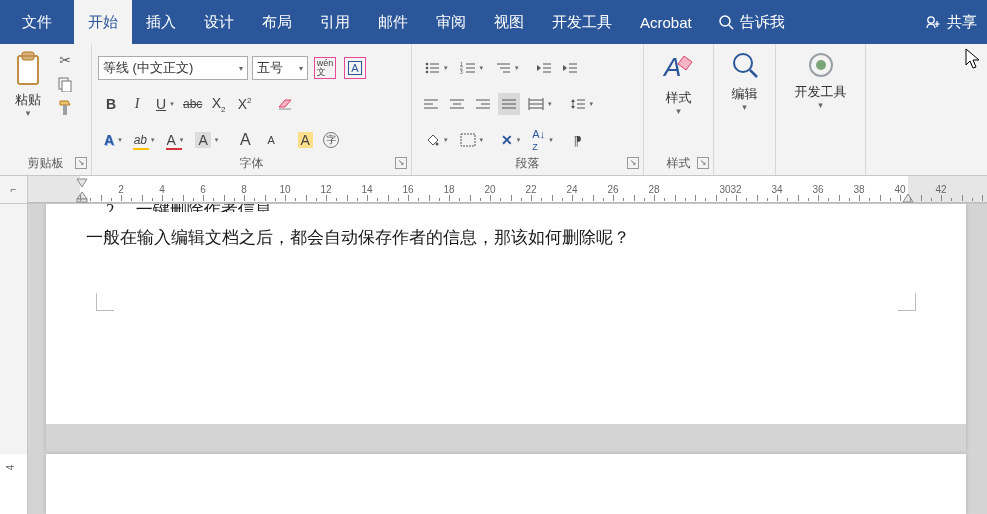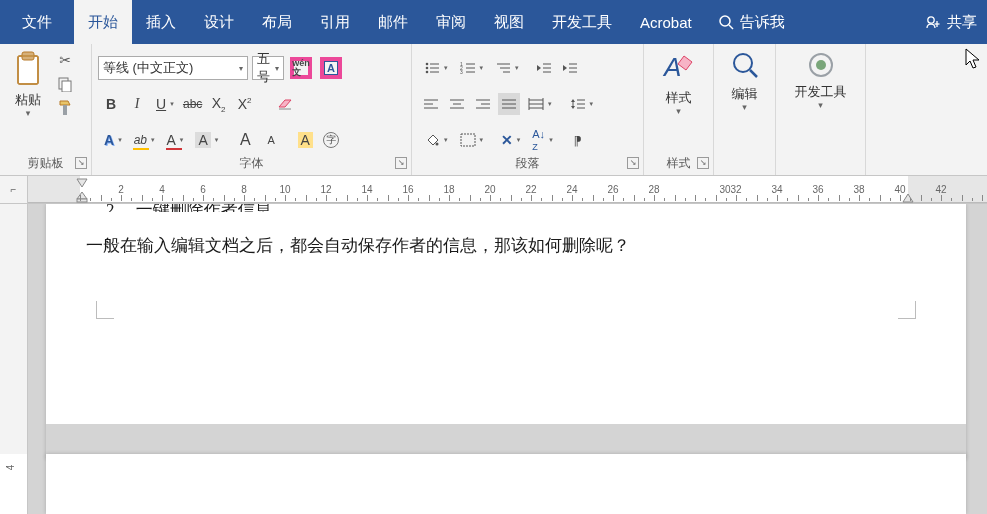--- a/index.html
+++ b/index.html
@@ -24,42 +24,42 @@
 .bigbtn { display: flex; flex-direction: column; align-items: center; justify-content: flex-start; padding: 2px 6px; cursor: pointer; font-size: 13px; color: #333; }
 .bigbtn .cap { margin-top: 4px; line-height: 1.2; text-align: center; white-space: nowrap; }
 .bigbtn .drop { font-size: 9px; color: #666; }
 .minibtn { width: 22px; height: 22px; display: flex; align-items: center; justify-content: center; cursor: pointer; margin: 1px 2px; color: #444; font-size: 14px; position: relative; }
 .minibtn.w { width: auto; padding: 0 4px; gap: 2px; }
 .minibtn .dd { font-size: 7px; color: #666; margin-left: 2px; }
 .row { display: flex; align-items: center; margin-top: 8px; }
 .col { display: flex; flex-direction: column; }
 .combo { height: 24px; border: 1px solid #ababab; background: #fff; font-size: 13px; display: flex; align-items: center; padding: 0 4px; cursor: pointer; color: #333; }
 .combo .dd { margin-left: auto; font-size: 8px; color: #666; padding-left: 4px; }
-.minibtn.boxed { border: 4px solid #ec4899; font-weight: bold; }
+.minibtn.boxed { border: 1px solid #ec4899; }
 .ub { width: 16px; height: 2px; background: #d13438; position: absolute; bottom: 1px; left: 3px; }
 .ub.y { background: #ffc000; }
 
 
 .ruler-area { height: 28px; background: #fff; border-bottom: 1px solid #c6c6c6; display: flex; }
 .ruler-corner { width: 28px; border-right: 1px solid #c6c6c6; display: flex; align-items: center; justify-content: center; font-size: 10px; color: #666; background: #f3f3f3; }
 .hruler { flex: 1; position: relative; background: #fff; font-size: 10px; color: #666; overflow: hidden; }
 .hruler .shade { position: absolute; top: 0; bottom: 0; background: #e6e6e6; }
 .hruler .tickline { position: absolute; bottom: 0; left: 0; right: 0; height: 1px; background: #bbb; }
 .hruler .tk { position: absolute; bottom: 2px; width: 1px; background: #888; }
 .hruler .tl { position: absolute; bottom: 8px; transform: translateX(-50%); }
 .hruler .indent { position: absolute; }
 
 
 .workspace { position: absolute; top: 204px; left: 0; right: 0; bottom: 0; display: flex; background: #d4d4d4; }
 .vruler { width: 28px; background: #f3f3f3; border-right: 1px solid #c6c6c6; position: relative; }
 .docscroll { flex: 1; overflow: hidden; position: relative; }
 .page { position: absolute; left: 18px; top: 0; width: 920px; background: #fff; box-shadow: 0 0 4px rgba(0,0,0,.2); padding: 8px 40px 200px 40px; }
 .page-gap { position: absolute; left: 18px; top: 220px; width: 920px; height: 30px; background: #d4d4d4; }
 .page2 { position: absolute; left: 18px; top: 250px; width: 920px; height: 60px; background: #fff; box-shadow: 0 0 4px rgba(0,0,0,.2); }
-.bodytext { font-size: 17px; color: #1a1a1a; margin-top: 20px; line-height: 1.6; font-family: "SimSun", serif; }
+.bodytext { font-size: 17px; color: #1a1a1a; margin-top: 12px; line-height: 1.6; font-family: "SimSun", serif; }
 .corner-mark { position: absolute; width: 18px; height: 18px; border-color: #bcbcbc; }
 .corner-mark.bl { border-left: 1px solid #bcbcbc; border-bottom: 1px solid #bcbcbc; bottom: 140px; left: 50px; }
 .corner-mark.br { border-right: 1px solid #bcbcbc; border-bottom: 1px solid #bcbcbc; bottom: 140px; right: 50px; }
 .page .cutoff { position: absolute; top: -6px; left: 60px; color: #1a1a1a; font-size: 17px; font-family: "SimSun", serif; white-space: nowrap; overflow: hidden; height: 14px; }
 
 svg { display: block; }
 .cursor-img { position:absolute; top:48px; right:4px; pointer-events:none; }
 </style>
 </head>
 <body>
@@ -139,21 +139,21 @@
     <div class="group-label"><span>剪贴板</span><span class="dlaunch">↘</span></div>
   </div>
 
   <div class="group" style="width:320px">
     <div class="group-body" style="flex-direction:column; gap:4px; width:100%">
       <div class="row" style="gap:4px">
         <div class="combo" style="width:150px">
             <span>等线 (中文正文)</span>
             <span class="dd">▾</span>
           </div>
-        <div class="combo" style="width:32px">
+        <div class="combo" style="width:56px">
             <span>五号</span>
             <span class="dd">▾</span>
           </div>
         <div class="minibtn boxed" title="phonetic">
             <span style="font-size:9px; line-height:1"><span>wén</span><br>文</span>
           </div>
         <div class="minibtn boxed">
             <span style="border:1px solid #2b579a; color:#2b579a; width:14px; height:14px; display:flex;align-items:center;justify-content:center;font-size:11px">A</span>
           </div>
       </div>

